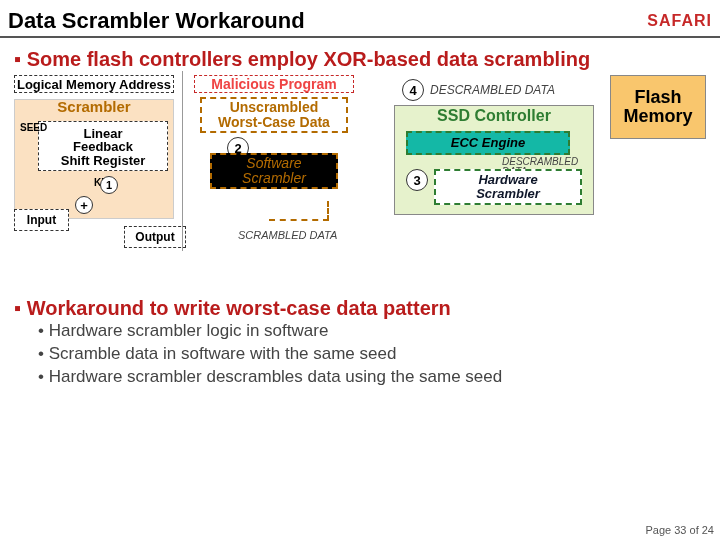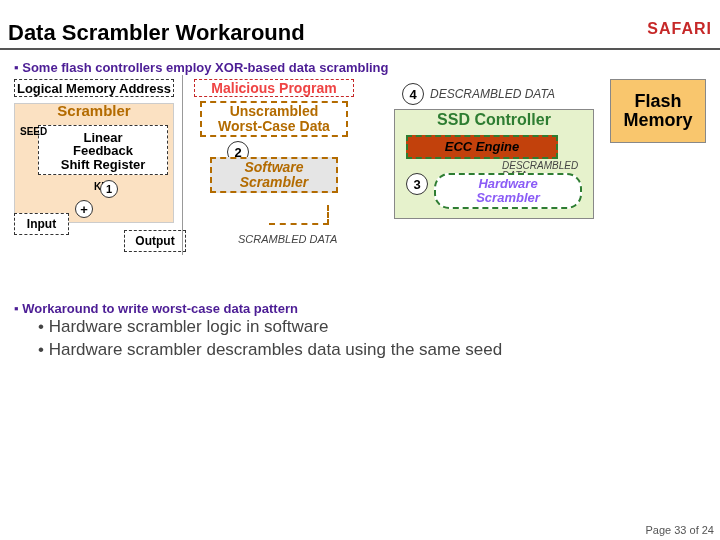--- a/index.html
+++ b/index.html
@@ -1,21 +1,21 @@
 <!DOCTYPE html>
 <html><head>
 <meta charset="utf-8">
 <style>
   * { box-sizing: border-box; margin: 0; padding: 0; }
   body { width: 720px; height: 540px; font-family: Arial, sans-serif; background: #fff; position: relative; overflow: hidden; }
-  .header { border-bottom: 2px solid #555; padding: 20px 8px 2px; display: flex; justify-content: space-between; }
+  .header { border-bottom: 2px solid #555; padding: 8px 8px 2px; display: flex; justify-content: space-between; align-items: center; }
   .title { font-size: 22px; font-weight: bold; color: #000; }
   .logo { font-size: 16px; font-weight: bold; color: #c62828; letter-spacing: 1px; }
   .content { padding: 10px 14px 0 14px; }
-  .heading { font-size: 13px; font-weight: bold; color: #4c1d95; margin-bottom: 0; }
+  .heading { font-size: 20px; font-weight: bold; color: #b91c1c; margin-bottom: 0; }
   .bullet-sq::before { content: "▪ "; }
   .bullet-dot::before { content: "• "; color: #444; }
   .sublist { margin-left: 24px; font-size: 17px; color: #444; line-height: 1.35; }
   .diagram { position: relative; width: 692px; height: 210px; margin: 0 0 16px 0; }
   .box { position: absolute; display: flex; align-items: center; justify-content: center; }
   .dashed { border: 1px dashed #333; background: #fff; }
   .dashed-o { border: 2px dashed #b36b00; }
   .dashed-g { border: 2px dashed #2e7d32; }
   .lba { left: 0; top: 4px; width: 160px; height: 18px; font-size: 13px; font-weight: bold; }
   .scrambler-box { left: 0; top: 28px; width: 160px; height: 120px; background: #fbe1c2; border: 1px solid #ccc; }
@@ -24,30 +24,30 @@
   .seed-label { position: absolute; left: 6px; top: 51px; font-size: 10px; font-weight: bold; }
   .key-label { position: absolute; left: 52px; top: 106px; font-size: 10px; font-weight: bold; padding-left: 28px; }
   .step1 { left: 86px; top: 105px; width: 18px; height: 18px; border-radius: 50%; background: #fff; border: 1px solid #333; font-size: 11px; font-weight: bold; }
   .xor { left: 61px; top: 125px; width: 18px; height: 18px; border-radius: 50%; background: #fff; border: 1px solid #333; font-size: 13px; font-weight: bold; }
   .input-box { left: 0; top: 138px; width: 55px; height: 22px; font-size: 12px; font-weight: bold; }
   .output-box { left: 98px; top: 155px; width: 62px; height: 22px; font-size: 12px; font-weight: bold; margin-left: 12px; }
   .vline { position: absolute; left: 168px; top: 0; width: 0; height: 180px; border-left: 1px solid #999; }
   .mal-prog { left: 180px; top: 4px; width: 160px; height: 18px; font-size: 14px; font-weight: bold; color: #ef4444; border-color: #c62828; }
   .worst-box { left: 186px; top: 26px; width: 148px; height: 36px; background: #fff; font-size: 14px; font-weight: bold; color: #b36b00; text-align: center; line-height: 1.05; }
   .step2 { left: 213px; top: 66px; width: 22px; height: 22px; border-radius: 50%; background: #fff; border: 1px solid #333; font-size: 13px; font-weight: bold; }
-  .sw-scrambler { left: 196px; top: 82px; width: 128px; height: 36px; background: #e5e5e5; font-size: 14px; font-weight: bold; font-style: italic; color: #b36b00; text-align: center; line-height: 1.05; }
+  .sw-scrambler { left: 196px; top: 82px; width: 128px; height: 36px; background: #000000; font-size: 14px; font-weight: normal; font-style: italic; color: #b36b00; text-align: center; line-height: 1.05; }
   .scrambled-label { position: absolute; left: 224px; top: 158px; font-size: 11px; font-style: italic; color: #444; }
   .step4 { left: 388px; top: 8px; width: 22px; height: 22px; border-radius: 50%; background: #fff; border: 1px solid #333; font-size: 13px; font-weight: bold; }
   .descrambled-label { position: absolute; left: 416px; top: 12px; font-size: 12px; font-style: italic; color: #444; }
   .ssd-box { left: 380px; top: 34px; width: 200px; height: 110px; background: #e6f2cc; border: 1px solid #888; }
   .ssd-label { position: absolute; left: 400px; top: 36px; width: 160px; text-align: center; font-size: 16px; font-weight: bold; color: #2e7d32; }
-  .ecc-box { left: 392px; top: 60px; width: 152px; height: 24px; background: #c2410c; font-size: 13px; font-style: italic; font-weight: bold; text-align: center; line-height: 24px; }
+  .ecc-box { left: 392px; top: 60px; width: 164px; height: 24px; background: #14b8a6; font-size: 13px; font-style: italic; font-weight: bold; text-align: center; line-height: 24px; }
   .descr-data2 { position: absolute; left: 488px; top: 86px; font-size: 10px; font-style: italic; color: #444; line-height: 1; }
   .step3 { left: 392px; top: 98px; width: 22px; height: 22px; border-radius: 50%; background: #fff; border: 1px solid #333; font-size: 13px; font-weight: bold; }
-  .hw-scrambler { left: 420px; top: 98px; width: 148px; height: 36px; background: #fff; font-size: 13px; font-weight: bold; font-style: italic; color: #8b5cf6; text-align: center; line-height: 1.1; border-radius: 15px; }
+  .hw-scrambler { left: 420px; top: 98px; width: 148px; height: 36px; background: #fff; font-size: 13px; font-weight: bold; font-style: italic; color: #0f172a; text-align: center; line-height: 1.1; }
   .flash-mem { left: 596px; top: 4px; width: 96px; height: 64px; background: #f9c66d; border: 1px solid #888; font-size: 18px; font-weight: bold; text-align: center; line-height: 1.05; }
   .dashed-line { position: absolute; border-top: 2px dashed #b36b00; }
   .dl1 { left: 255px; top: 130px; width: 60px; height: 20px; border-top: none; border-right: 2px dashed #b36b00; border-bottom: 2px dashed #b36b00; }
   .footer { position: absolute; bottom: 4px; right: 6px; font-size: 11px; color: #555; }
 </style>
 </head>
 <body>
 
 <div class="header">
   <div class="title">Data Scrambler Workaround</div>
@@ -91,17 +91,18 @@
     <div class="box step3">3</div>
     <div class="box dashed-g hw-scrambler" style="white-space:pre-line">Hardware
 Scrambler</div>
     <div class="box flash-mem" style="white-space:pre-line">Flash
 Memory</div>
   </div>
 
   <div class="heading bullet-sq">Workaround to write worst-case data pattern</div>
   <div class="sublist">
     <div class="bullet-dot">Hardware scrambler logic in software</div>
+    <div class="bullet-dot">Scramble data in software with the same seed</div>
     <div class="bullet-dot">Hardware scrambler descrambles data using the same seed</div>
   </div>
 </div>
 
 <div class="footer">Page 33 of 24</div>
 
 </body></html>

